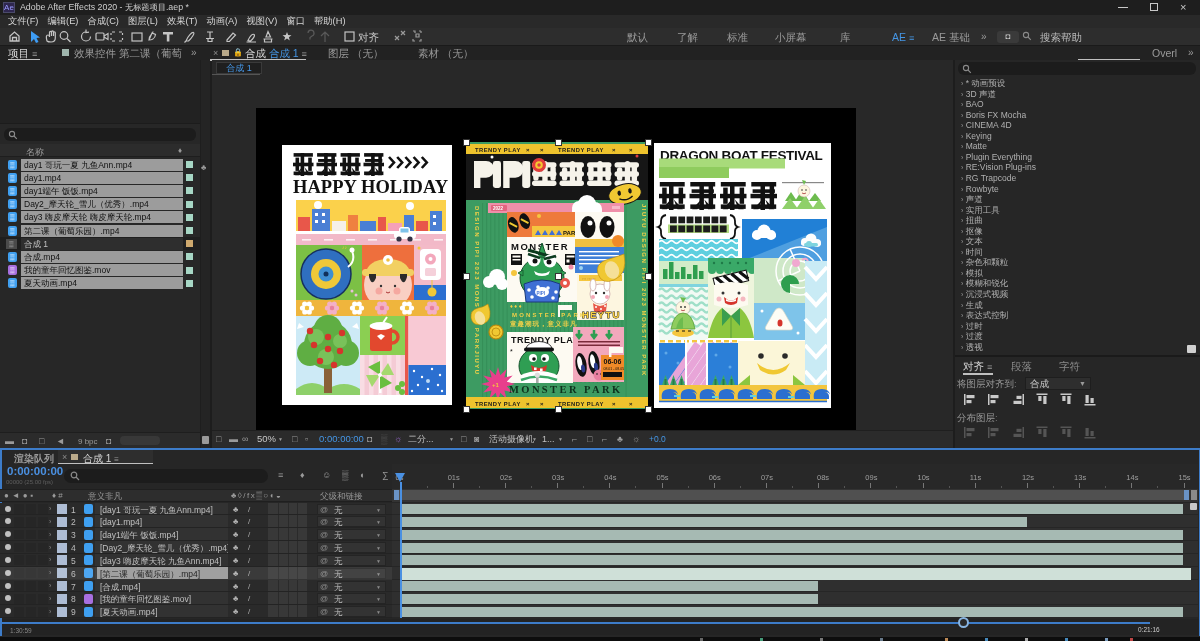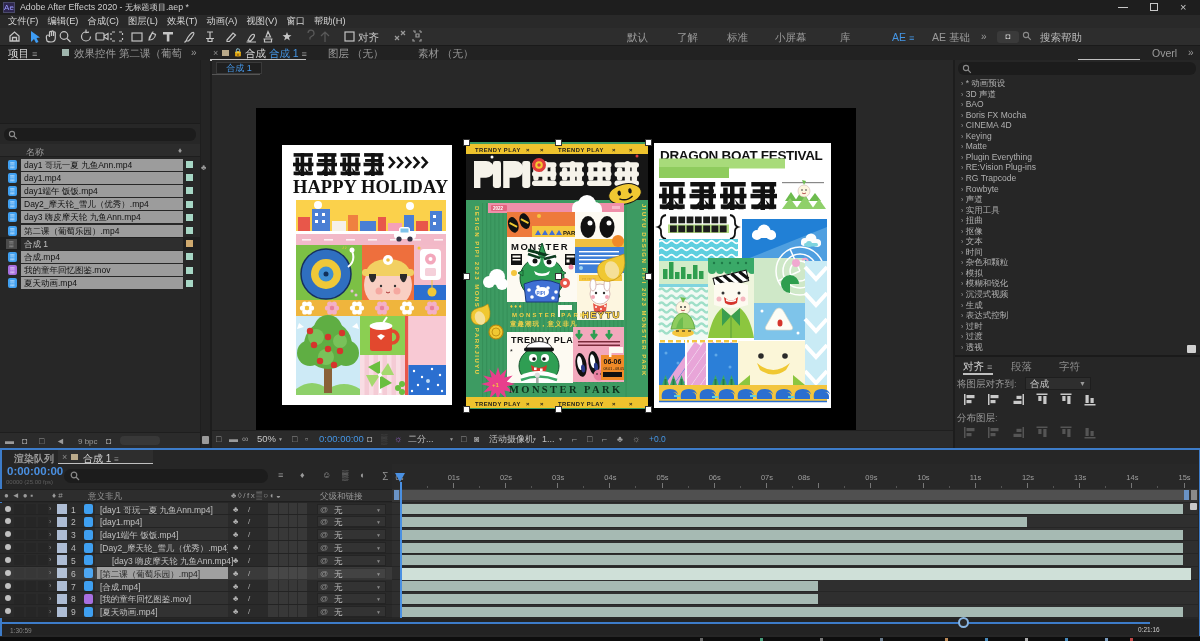--- a/index.html
+++ b/index.html
@@ -136,21 +136,21 @@
         <span style="position:absolute;left:21px;top:0.5px;width:162px;height:12px;background:#9c9c9c;color:#111;font-size:8.5px;line-height:12px;"><span style="margin-left:3px;">day1端午 饭饭.mp4</span></span>
         <span style="position:absolute;left:186px;top:3px;width:7px;height:7px;background:#a7d7c5;"></span>
       </div>
   <div class="abs" style="left:0;top:137.6px;width:200px;height:13.2px;background:#272727;">
         <span style="position:absolute;left:8px;top:1.5px;width:9px;height:10px;background:#3f9ff0;border-radius:2px;color:#fff;font-size:6px;text-align:center;line-height:10px;">▒</span>
         <span style="position:absolute;left:21px;top:0.5px;width:162px;height:12px;background:#9c9c9c;color:#111;font-size:8.5px;line-height:12px;"><span style="margin-left:3px;">Day2_摩天轮_雪儿（优秀）.mp4</span></span>
         <span style="position:absolute;left:186px;top:3px;width:7px;height:7px;background:#a7d7c5;"></span>
       </div>
   <div class="abs" style="left:0;top:150.8px;width:200px;height:13.2px;background:#272727;">
         <span style="position:absolute;left:8px;top:1.5px;width:9px;height:10px;background:#3f9ff0;border-radius:2px;color:#fff;font-size:6px;text-align:center;line-height:10px;">▒</span>
-        <span style="position:absolute;left:21px;top:0.5px;width:162px;height:12px;background:#9c9c9c;color:#111;font-size:8.5px;line-height:12px;"><span style="margin-left:3px;">day3 嗨皮摩天轮 九鱼Ann.mp4</span></span>
+        <span style="position:absolute;left:21px;top:0.5px;width:162px;height:12px;background:#9c9c9c;color:#111;font-size:8.5px;line-height:12px;"><span style="margin-left:3px;">day3 嗨皮摩天轮 嗨皮摩天轮.mp4</span></span>
         <span style="position:absolute;left:186px;top:3px;width:7px;height:7px;background:#a7d7c5;"></span>
       </div>
   <div class="abs" style="left:0;top:164.0px;width:200px;height:13.2px;background:#272727;">
         <span style="position:absolute;left:8px;top:1.5px;width:9px;height:10px;background:#3f9ff0;border-radius:2px;color:#fff;font-size:6px;text-align:center;line-height:10px;">▒</span>
         <span style="position:absolute;left:21px;top:0.5px;width:162px;height:12px;background:#9c9c9c;color:#111;font-size:8.5px;line-height:12px;"><span style="margin-left:3px;">第二课（葡萄乐园）.mp4</span></span>
         <span style="position:absolute;left:186px;top:3px;width:7px;height:7px;background:#a7d7c5;"></span>
       </div>
   <div class="abs" style="left:0;top:177.2px;width:200px;height:13.2px;background:#1f1f1f;">
         <span style="position:absolute;left:6px;top:1.5px;width:11px;height:10px;background:#4a4a4a;color:#bbb;font-size:6px;text-align:center;line-height:10px;">▒</span>
         <span style="position:absolute;left:21px;top:0.5px;width:162px;height:12px;background:#2e2e2e;color:#c0c0c0;font-size:8.5px;line-height:12px;"><span style="margin-left:3px;">合成 1</span></span>
@@ -1139,21 +1139,21 @@
 <div class="abs" style="left:635.4px;top:38px;width:1px;height:2px;background:#555;"></div>
 <div class="abs" style="left:656.5px;top:25px;color:#9f9f9f;font-size:7.5px;">05s</div>
 <div class="abs" style="left:661.5px;top:35px;width:1px;height:5px;background:#777;"></div>
 <div class="abs" style="left:687.6px;top:38px;width:1px;height:2px;background:#555;"></div>
 <div class="abs" style="left:708.7px;top:25px;color:#9f9f9f;font-size:7.5px;">06s</div>
 <div class="abs" style="left:713.7px;top:35px;width:1px;height:5px;background:#777;"></div>
 <div class="abs" style="left:739.8px;top:38px;width:1px;height:2px;background:#555;"></div>
 <div class="abs" style="left:760.9px;top:25px;color:#9f9f9f;font-size:7.5px;">07s</div>
 <div class="abs" style="left:765.9px;top:35px;width:1px;height:5px;background:#777;"></div>
 <div class="abs" style="left:792.0px;top:38px;width:1px;height:2px;background:#555;"></div>
-<div class="abs" style="left:798px;top:25px;color:#9f9f9f;font-size:7.5px;">08s</div>
+<div class="abs" style="left:817px;top:25px;color:#9f9f9f;font-size:7.5px;">08s</div>
 <div class="abs" style="left:818.1px;top:35px;width:1px;height:5px;background:#777;"></div>
 <div class="abs" style="left:844.2px;top:38px;width:1px;height:2px;background:#555;"></div>
 <div class="abs" style="left:865.3px;top:25px;color:#9f9f9f;font-size:7.5px;">09s</div>
 <div class="abs" style="left:870.3px;top:35px;width:1px;height:5px;background:#777;"></div>
 <div class="abs" style="left:896.4px;top:38px;width:1px;height:2px;background:#555;"></div>
 <div class="abs" style="left:917.5px;top:25px;color:#9f9f9f;font-size:7.5px;">10s</div>
 <div class="abs" style="left:922.5px;top:35px;width:1px;height:5px;background:#777;"></div>
 <div class="abs" style="left:948.6px;top:38px;width:1px;height:2px;background:#555;"></div>
 <div class="abs" style="left:969.7px;top:25px;color:#9f9f9f;font-size:7.5px;">11s</div>
 <div class="abs" style="left:974.7px;top:35px;width:1px;height:5px;background:#777;"></div>
@@ -1274,21 +1274,21 @@
 <div class="abs" style="left:287.5px;top:105.9px;width:1px;height:11.85px;background:#2a2a2a;"></div>
 <div class="abs" style="left:297.2px;top:105.9px;width:1px;height:11.85px;background:#2a2a2a;"></div>
 <div class="abs" style="left:5px;top:108.9px;width:6px;height:6px;background:#c0c0c0;border-radius:50%;"></div>
 <div class="abs" style="left:14px;top:107.4px;width:10px;height:9.8px;background:#262626;"></div>
 <div class="abs" style="left:26px;top:107.4px;width:10px;height:9.8px;background:#262626;"></div>
 <div class="abs" style="left:38px;top:107.4px;width:10px;height:9.8px;background:#262626;"></div>
 <div class="abs" style="left:49px;top:108.4px;color:#888;font-size:7px;">›</div>
 <div class="abs" style="left:57px;top:107.4px;width:10px;height:10px;background:#aebdd4;"></div>
 <div class="abs" style="left:71px;top:107.9px;color:#bbb;font-size:8.5px;">5</div>
 <div class="abs" style="left:84px;top:107.4px;width:9px;height:10px;background:#3f9ff0;border-radius:2px;"></div>
-<div class="abs" style="left:112px;top:107.9px;color:#c0c0c0;font-size:8.5px;white-space:nowrap;max-width:128px;overflow:hidden;">[day3 嗨皮摩天轮 九鱼Ann.mp4]</div>
+<div class="abs" style="left:100px;top:107.9px;color:#c0c0c0;font-size:8.5px;white-space:nowrap;max-width:128px;overflow:hidden;">[day3 嗨皮摩天轮 九鱼Ann.mp4]</div>
 <div class="abs" style="left:233px;top:107.9px;color:#b0b0b0;font-size:8px;">♣</div>
 <div class="abs" style="left:248px;top:107.9px;color:#b0b0b0;font-size:8px;">/</div>
 <div class="abs" style="left:317px;top:106.9px;width:69px;height:11px;background:#333;border:1px solid #242424;"></div>
 <div class="abs" style="left:320px;top:107.9px;color:#8a8a8a;font-size:8px;">@</div>
 <div class="abs" style="left:334px;top:107.9px;color:#bbb;font-size:8.5px;">无</div>
 <div class="abs" style="left:376px;top:109.9px;color:#8a8a8a;font-size:5px;">▼</div>
 <div class="abs" style="left:392px;top:105.9px;width:806px;height:12.85px;background:#2f2f2f;border-bottom:1px solid #262626;"></div>
 <div class="abs" style="left:402px;top:107.4px;width:781px;height:10px;background:#a6bab3;"></div>
 <div class="abs" style="left:0;top:118.8px;width:392px;height:12.85px;background:#2a2a2a;border-bottom:1px solid #232323;"></div>
 <div class="abs" style="left:95px;top:118.8px;width:133px;height:11.85px;background:#323232;"></div>

